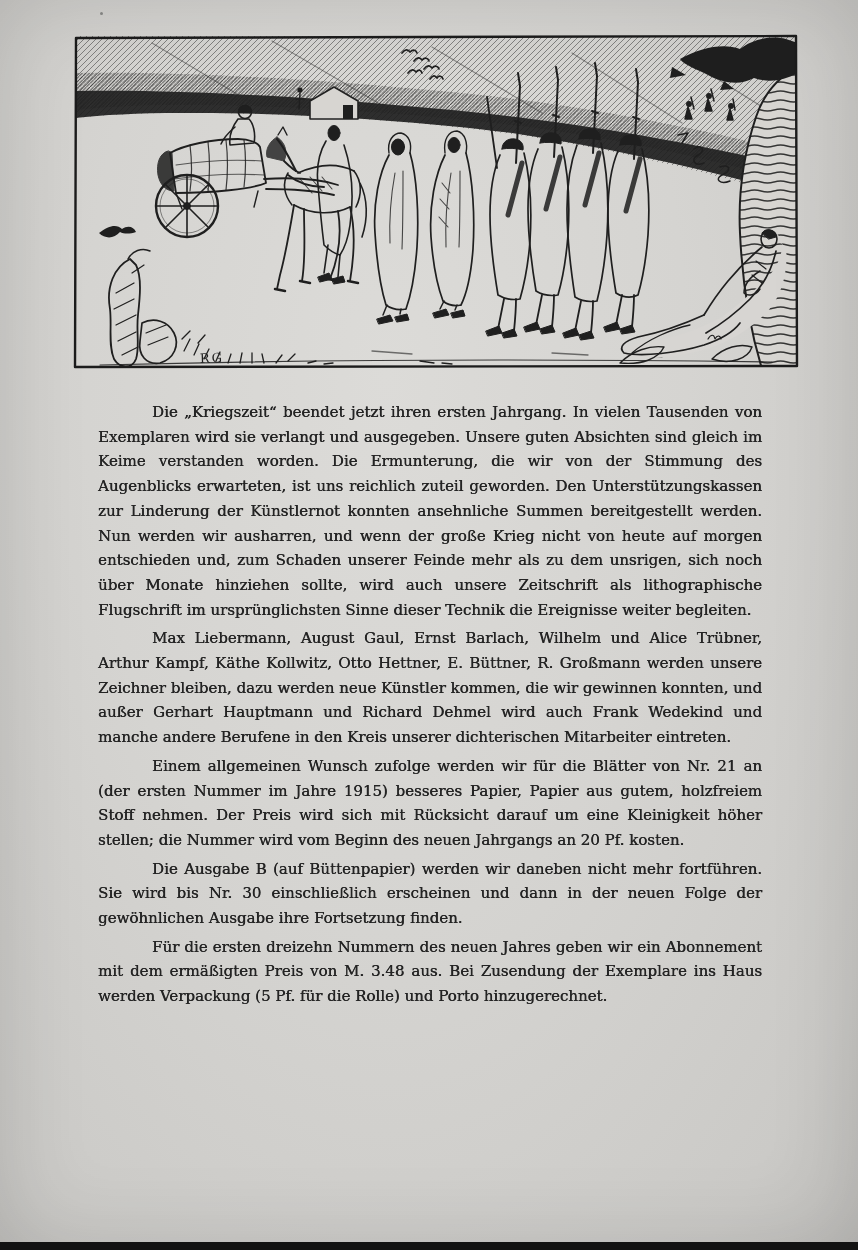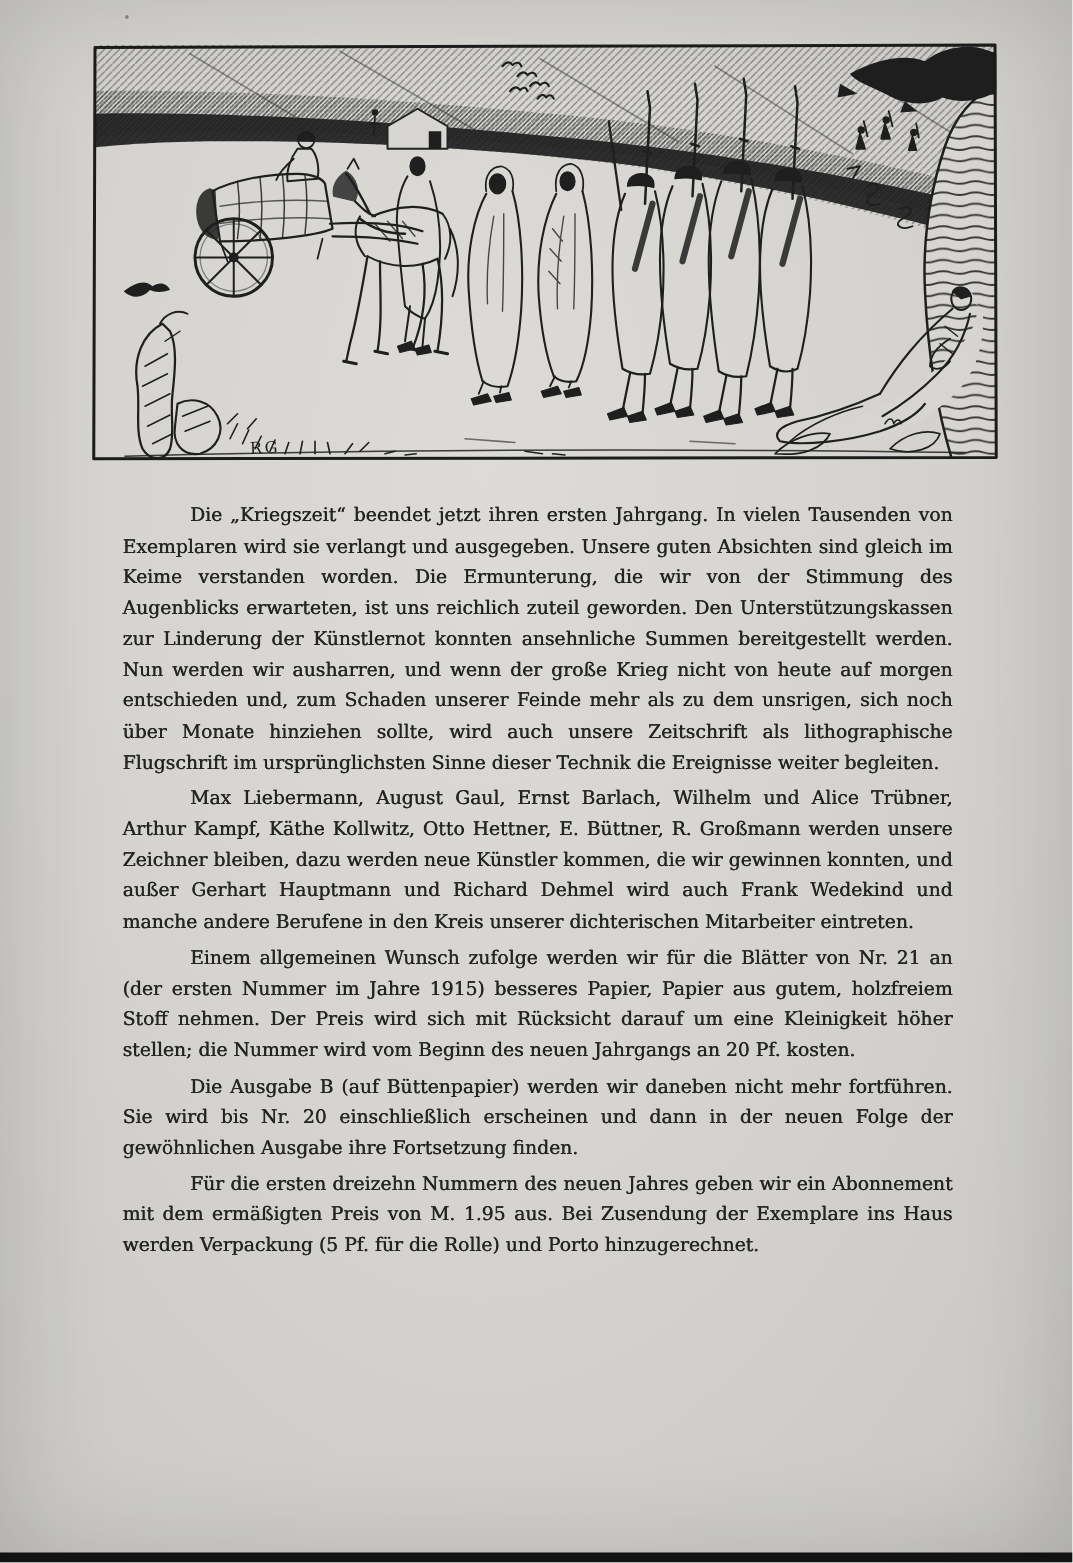--- a/index.html
+++ b/index.html
@@ -205,19 +205,19 @@
 
     <path d="M4,5 L724,3 L725,333 L3,334 Z" stroke="#1c1c1c" stroke-width="2.4"></path>
 
     <text x="128" y="330" font-size="13" letter-spacing="2" fill="#1f1f1f" stroke="none" transform="rotate(-2 128 330)" font-family="DejaVu Serif, Liberation Serif, serif">RG</text>
   </svg>
 
   <div class="text-block">
     <p>Die „Kriegszeit“ beendet jetzt ihren ersten Jahrgang.  In vielen Tausenden von Exemplaren wird sie verlangt und ausgegeben.  Unsere guten Absichten sind gleich im Keime verstanden worden.  Die Ermunterung, die wir von der Stimmung des Augenblicks erwarteten, ist uns reichlich zuteil geworden.  Den Unterstützungskassen zur Linderung der Künstlernot konnten ansehnliche Summen bereitgestellt werden.  Nun werden wir ausharren, und wenn der große Krieg nicht von heute auf morgen entschieden und, zum Schaden unserer Feinde mehr als zu dem unsrigen, sich noch über Monate hinziehen sollte, wird auch unsere Zeitschrift als lithographische Flugschrift im ursprünglichsten Sinne dieser Technik die Ereignisse weiter begleiten.</p>
     <p>Max Liebermann, August Gaul, Ernst Barlach, Wilhelm und Alice Trübner, Arthur Kampf, Käthe Kollwitz, Otto Hettner, E. Büttner, R. Großmann werden unsere Zeichner bleiben, dazu werden neue Künstler kommen, die wir gewinnen konnten, und außer Gerhart Hauptmann und Richard Dehmel wird auch Frank Wedekind und manche andere Berufene in den Kreis unserer dichterischen Mitarbeiter eintreten.</p>
     <p>Einem allgemeinen Wunsch zufolge werden wir für die Blätter von Nr. 21 an (der ersten Nummer im Jahre 1915) besseres Papier, Papier aus gutem, holzfreiem Stoff nehmen.  Der Preis wird sich mit Rücksicht darauf um eine Kleinigkeit höher stellen; die Nummer wird vom Beginn des neuen Jahrgangs an 20 Pf. kosten.</p>
-    <p>Die Ausgabe B (auf Büttenpapier) werden wir daneben nicht mehr fortführen.  Sie wird bis Nr. 20 einschließlich erscheinen und dann in der neuen Folge der gewöhnlichen Ausgabe ihre Fortsetzung finden.</p>
-    <p>Für die ersten dreizehn Nummern des neuen Jahres geben wir ein Abonnement mit dem ermäßigten Preis von M. 1.95 aus.  Bei Zusendung der Exemplare ins Haus werden Verpackung (5 Pf. für die Rolle) und Porto hinzugerechnet.</p>
+    <p>Die Ausgabe B (auf Büttenpapier) werden wir daneben nicht mehr fortführen.  Sie wird bis Nr. 30 einschließlich erscheinen und dann in der neuen Folge der gewöhnlichen Ausgabe ihre Fortsetzung finden.</p>
+    <p>Für die ersten dreizehn Nummern des neuen Jahres geben wir ein Abonnement mit dem ermäßigten Preis von M. 3.48 aus.  Bei Zusendung der Exemplare ins Haus werden Verpackung (5 Pf. für die Rolle) und Porto hinzugerechnet.</p>
 
   </div>
 
   <div class="scan-edge"></div>
 </div>
 
 </body></html>

